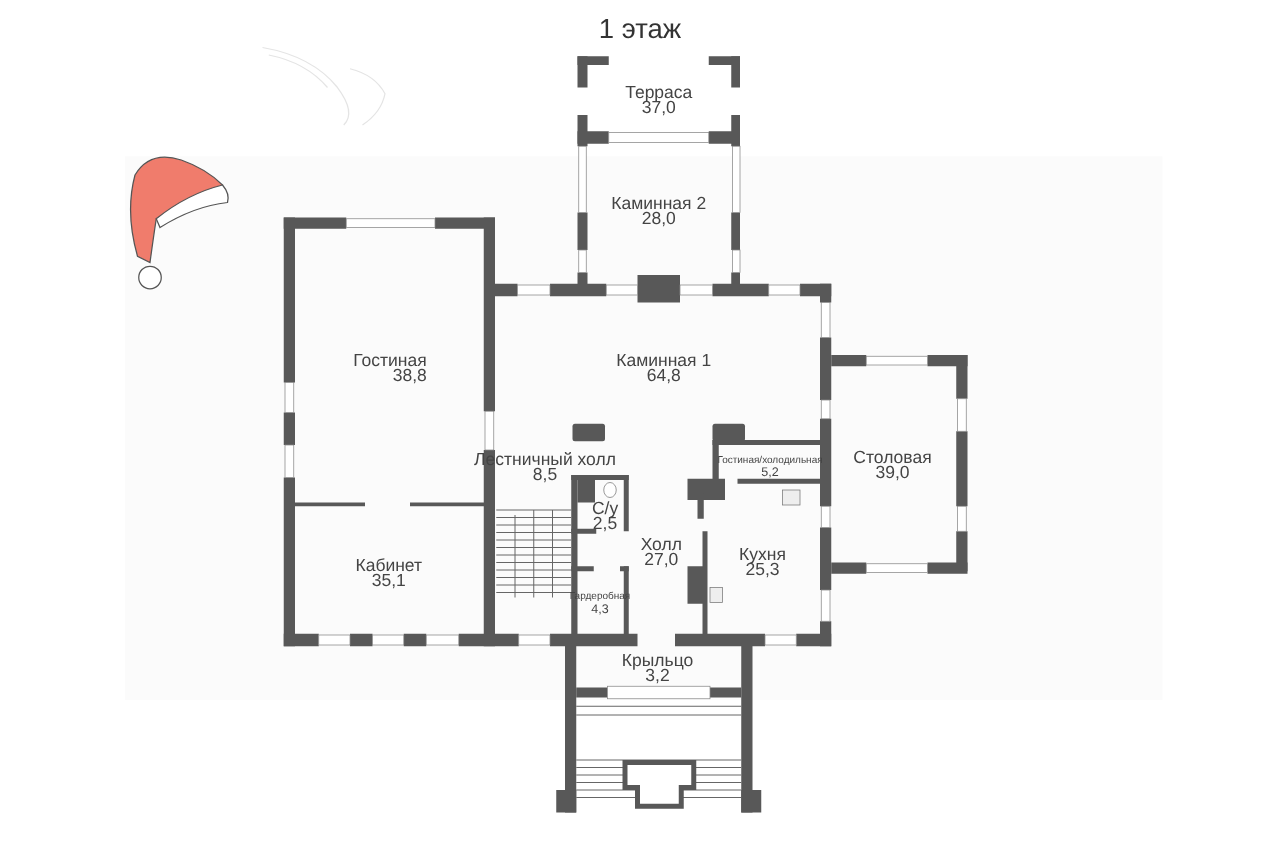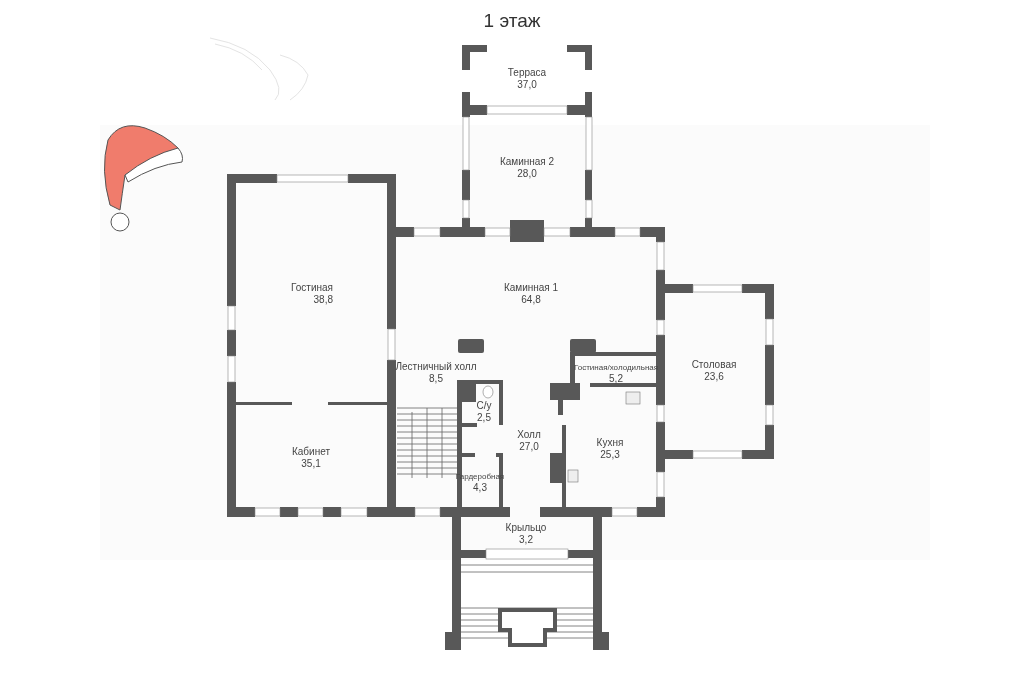--- a/index.html
+++ b/index.html
@@ -1,22 +1,22 @@
 <!DOCTYPE html>
 <html><head>
   <meta charset="utf-8">
   <style>
     html, body { margin: 0; padding: 0; background: #ffffff; }
     body { width: 1024px; height: 683px; position: relative; overflow: hidden; font-family: "Liberation Sans", sans-serif; }
-    .title { position: absolute; left: 0; width: 1024px; top: 10px; text-align: center; font-size: 19px; color: #333; }
+    .title { position: absolute; left: 0; width: 1024px; top: 10px; text-align: center; font-size: 22px; color: #333; }
     .watermark { position: absolute; left: 48px; top: 38px; color: #e6e6e6; font-family: "Liberation Serif", serif; letter-spacing: 2px; line-height: 54px; font-size: 56px; }
     .watermark .l2 { margin-left: 40px; }
     .bgblock { position: absolute; left: 100px; top: 125px; width: 830px; height: 435px; background: #fbfbfb; }
     svg.plan { position: absolute; left: 0; top: 0; }
-    .label { position: absolute; transform: translate(-50%, -50%); text-align: center; color: #444; font-size: 10px; line-height: 12px; white-space: nowrap; }
+    .label { position: absolute; transform: translate(-50%, -50%); text-align: center; color: #444; font-size: 14px; line-height: 12px; white-space: nowrap; }
     .label.small { font-size: 8px; line-height: 11px; }
     .label .area { display: block; }
   </style>
 </head>
 <body>
 
 <div class="bgblock"></div>
 
 <div class="watermark">
 </div>
@@ -215,21 +215,21 @@
 <div class="label" style="left:484px; top:412px;">
   <span>С/у</span>
   <span class="area">2,5</span>
 </div>
 <div class="label small" style="left:616px; top:373px;">
   <span>Гостиная/холодильная</span>
   <span class="area" style="font-size:10px;">5,2</span>
 </div>
 <div class="label" style="left:714px; top:371px;">
   <span>Столовая</span>
-  <span class="area">23,6</span>
+  <span class="area">39,0</span>
 </div>
 <div class="label" style="left:529px; top:441px;">
   <span>Холл</span>
   <span class="area">27,0</span>
 </div>
 <div class="label" style="left:610px; top:449px;">
   <span>Кухня</span>
   <span class="area">25,3</span>
 </div>
 <div class="label" style="left:311px; top:458px;">

